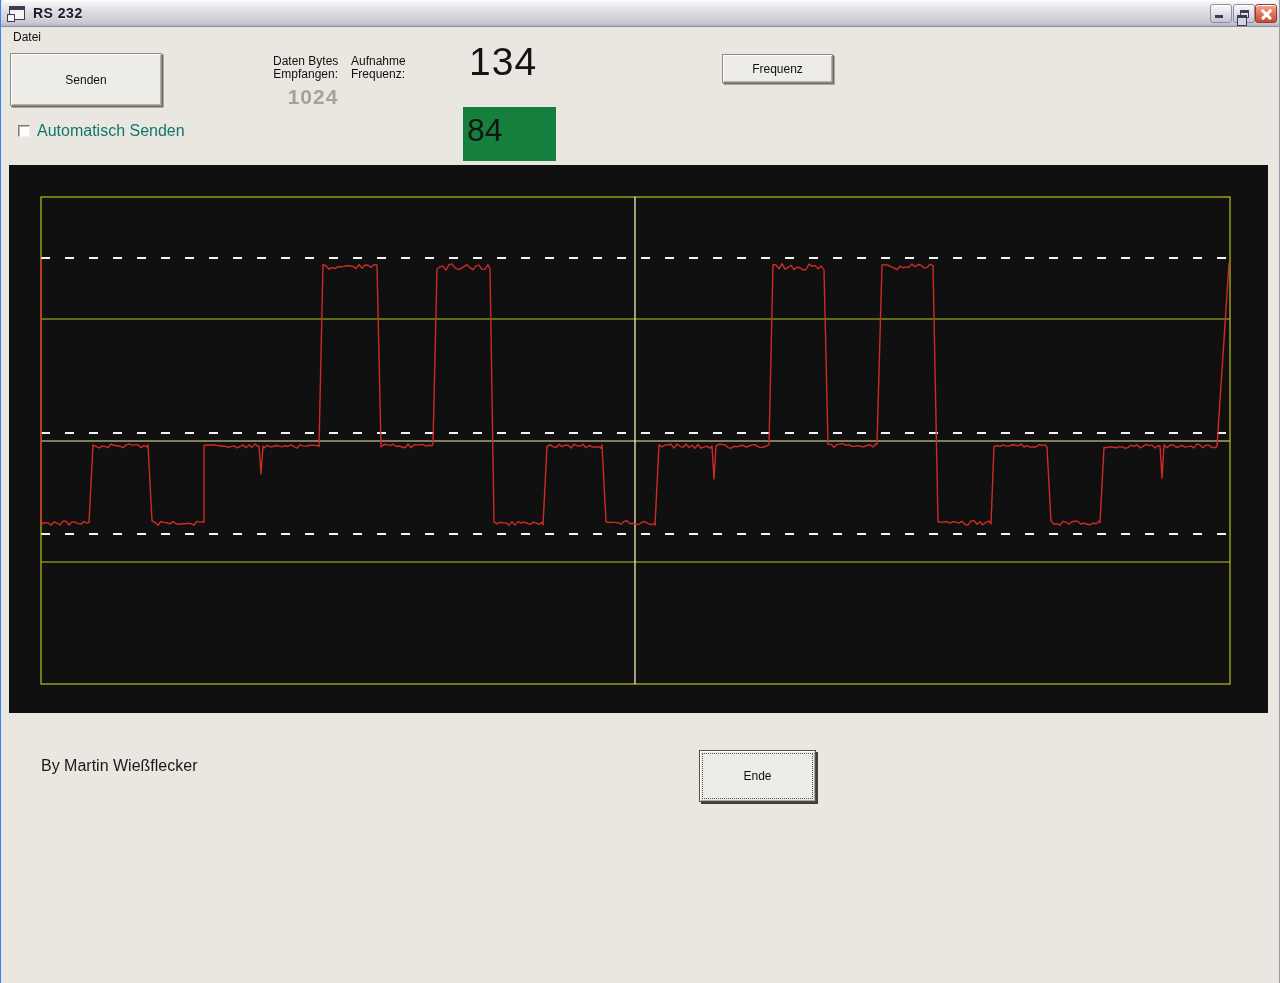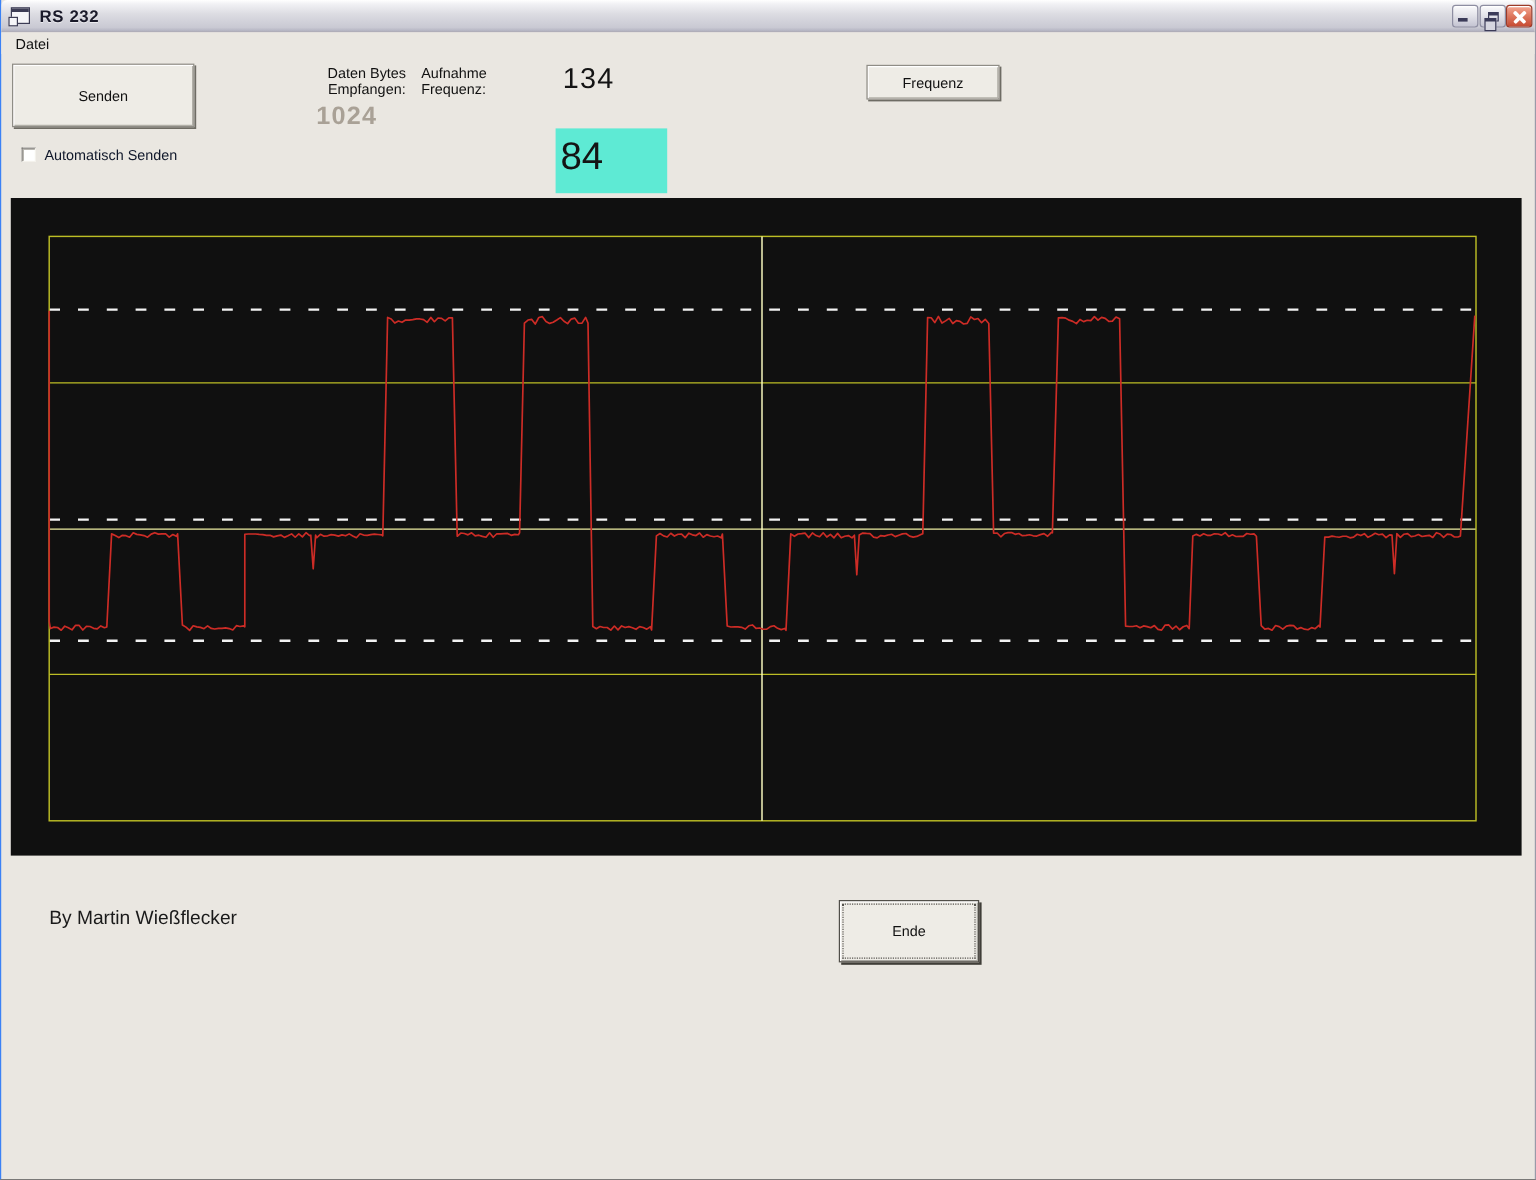--- a/index.html
+++ b/index.html
@@ -73,33 +73,33 @@
     border:1px dotted #55534e;
   }
   
   .chk-row{position:absolute;left:17px;top:122px;display:flex;align-items:center;}
   .chk-box{
     width:12px;height:12px;background:#fff;
     border-top:1px solid #7f7d78;border-left:1px solid #7f7d78;
     border-bottom:1px solid #f4f2ec;border-right:1px solid #f4f2ec;
     box-shadow:inset 1px 1px 0 #b8b6b0;
   }
-  .chk-label{margin-left:7px;font-size:12px;color:#0f172a;}
+  .chk-label{margin-left:7px;font-size:16px;color:#0f766e;}
   
   .lbl2{position:absolute;font-size:12px;color:#111;line-height:13px;white-space:pre-line;}
   .lbl-daten{left:272px;top:55px;text-align:center;}
   .lbl-aufnahme{left:350px;top:55px;}
   .val-1024{
-    position:absolute;left:252px;top:85px;width:72px;text-align:center;
+    position:absolute;left:276px;top:85px;width:72px;text-align:center;
     font-size:21px;font-weight:bold;color:#a9a196;letter-spacing:1px;
   }
-  .val-134{position:absolute;left:468px;top:52px;font-size:24px;color:#141414;letter-spacing:1px;}
+  .val-134{position:absolute;left:468px;top:40px;font-size:39px;color:#141414;letter-spacing:1px;}
   .box-84{
     position:absolute;left:462px;top:107px;width:93px;height:54px;
-    background:#5eead4;
+    background:#15803d;
   }
   .box-84 .num{position:absolute;left:4px;top:5px;font-size:32px;color:#141414;}
   
   .scope{position:absolute;left:8px;top:165px;width:1259px;height:548px;background:#101010;}
   .scope svg{position:absolute;left:0;top:0;}
   
   .credit{position:absolute;left:24px;top:757px;font-size:16px;color:#1a1a1a;margin-left:16px;}
 </style>
 </head>
 <body>

